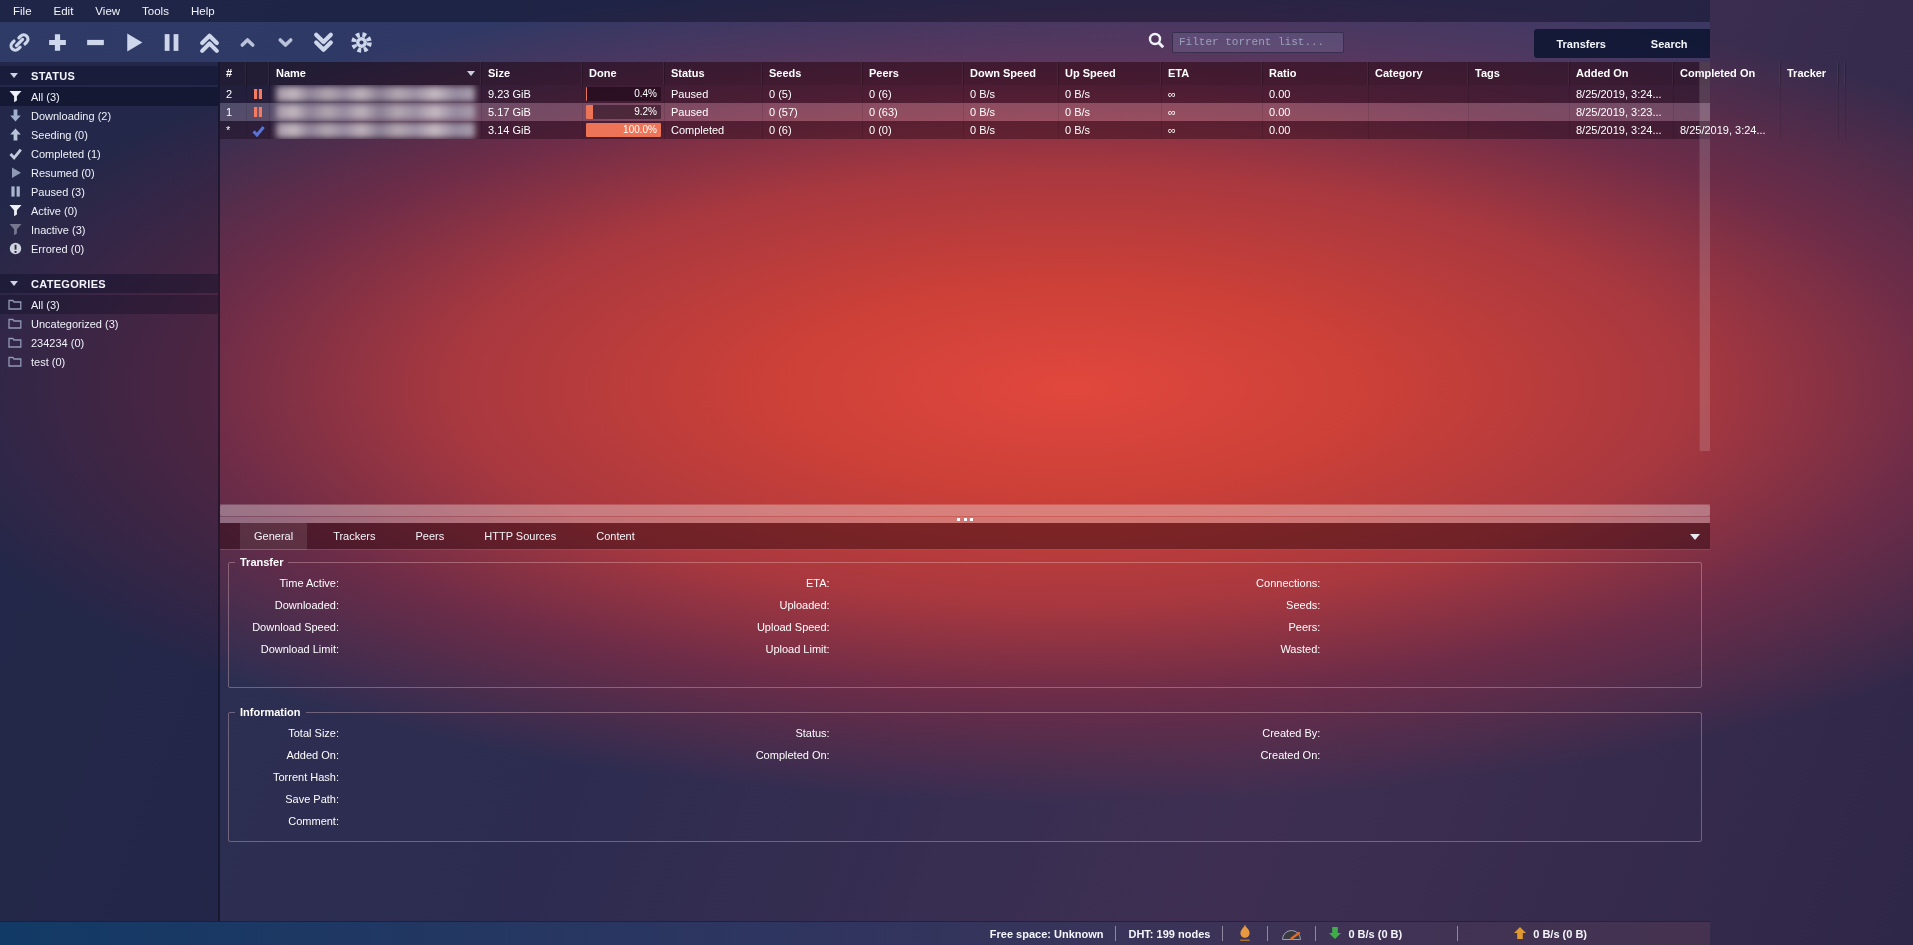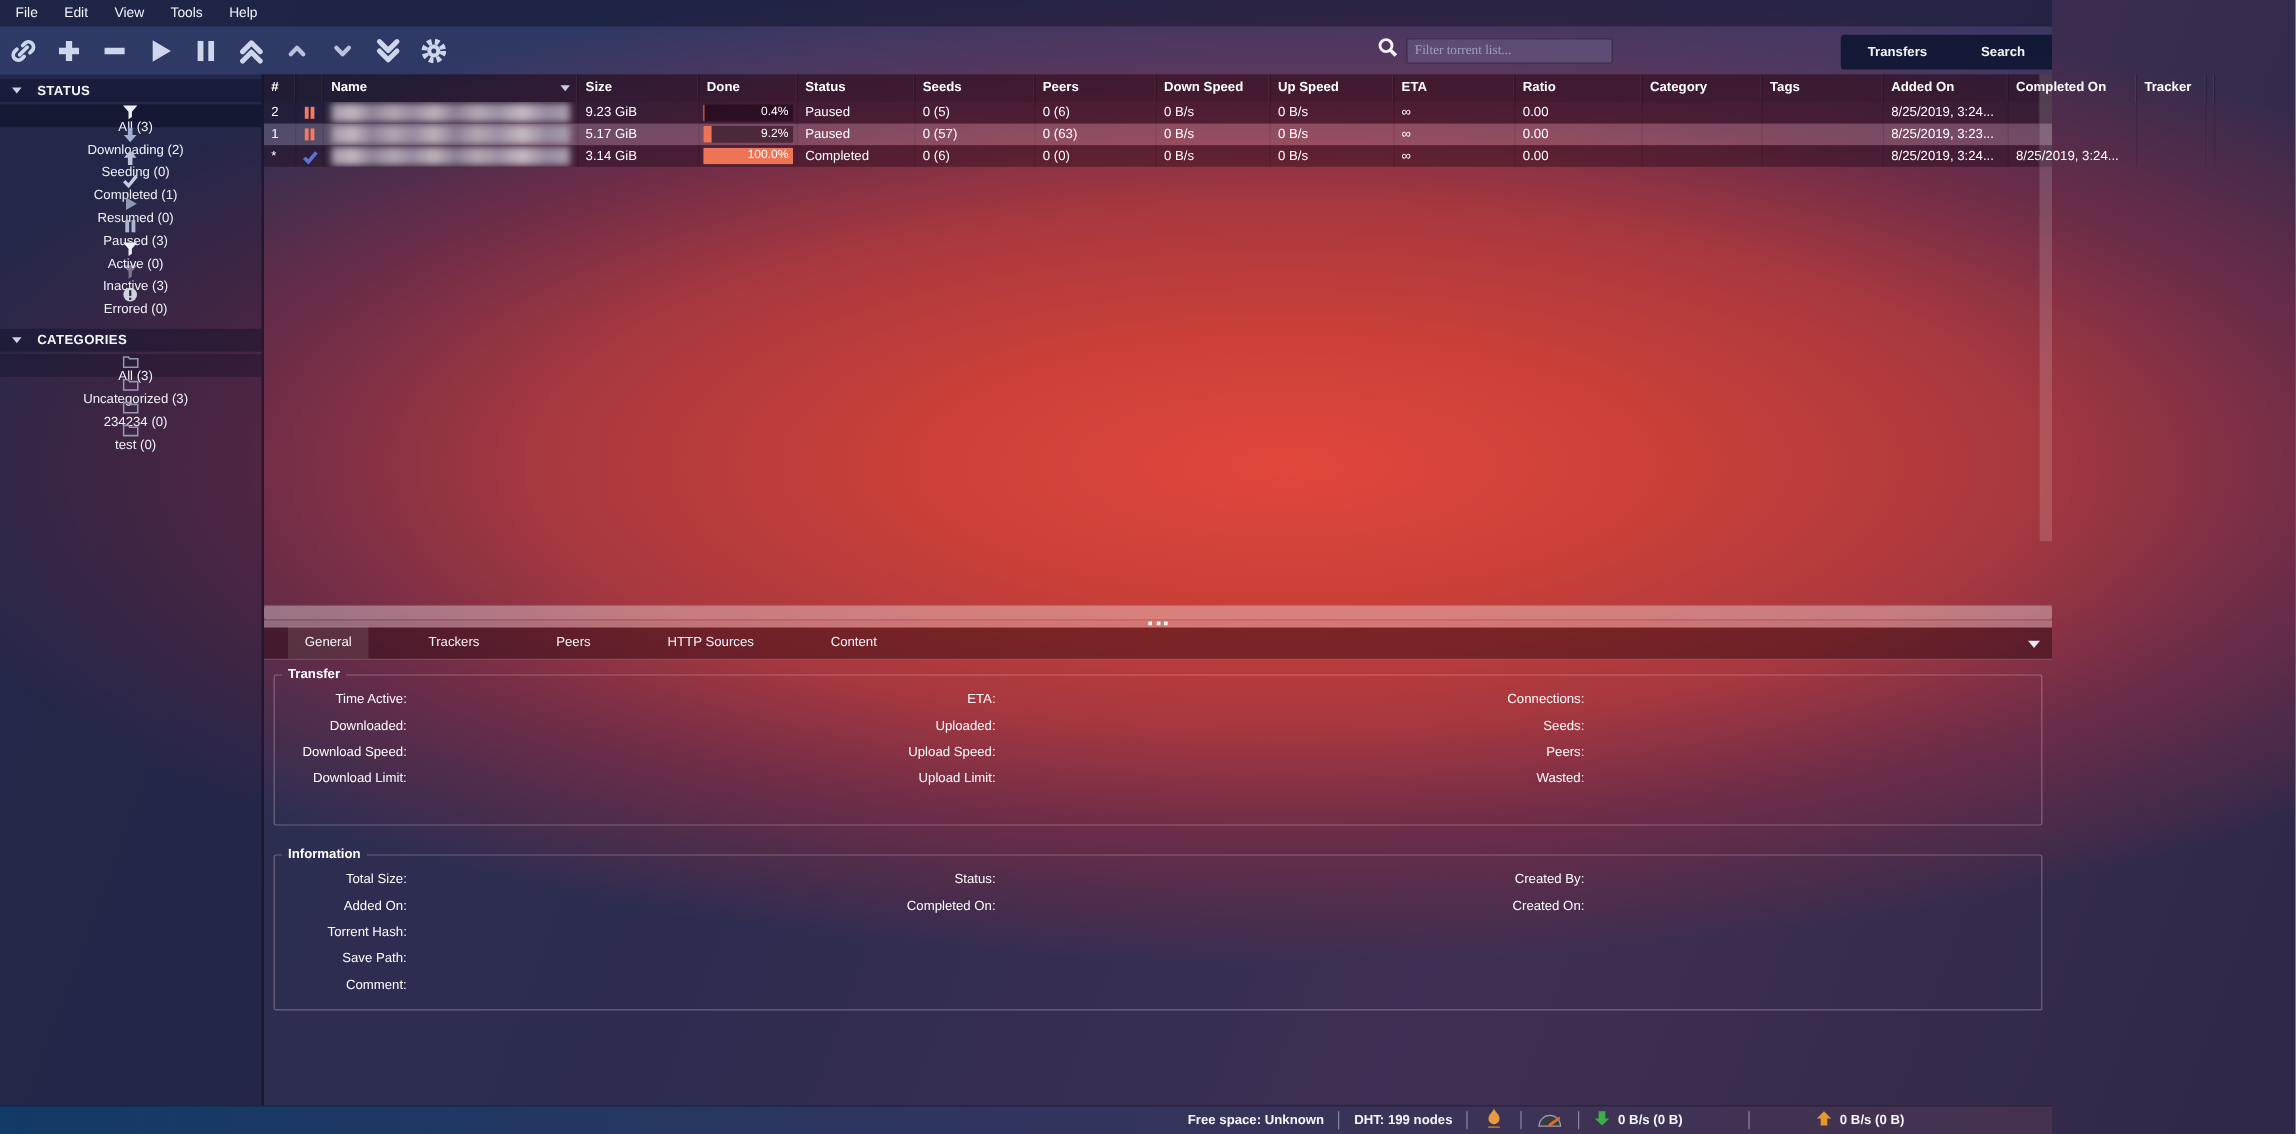--- a/index.html
+++ b/index.html
@@ -16,34 +16,34 @@
   
   .menubar { height:22px; display:flex; align-items:center; background:rgba(20,26,60,0.52); padding-left:2px; flex:none; }
   .menubar .mitem { font-size:11.5px; color:#f2f4fa; padding:0 11px; height:22px; line-height:22px; cursor:default; }
 
   
   .toolbar { height:40px; flex:none; display:flex; align-items:center; background:rgba(66,96,168,0.22); padding-left:7px; position:relative; }
   .tbtn { width:24px; height:24px; margin-right:14px; display:flex; align-items:center; justify-content:center; }
   .tbtn svg { display:block; }
   .searchwrap { position:absolute; right:366px; top:0; height:40px; display:flex; align-items:center; }
   .searchwrap svg { margin-right:7px; }
-  .filter-input { width:172px; height:21px; background:rgba(140,150,190,0.22); border:1px solid rgba(10,10,30,0.45); border-radius:2px; color:#e8eaf2; font-size:11px; padding:5px 6px; font-family:Liberation Serif, serif; outline:none; }
+  .filter-input { width:172px; height:21px; background:rgba(140,150,190,0.22); border:1px solid rgba(10,10,30,0.45); border-radius:2px; color:#e8eaf2; font-size:11px; padding:5px 6px; font-family:Liberation Mono, monospace; outline:none; }
   .filter-input::placeholder { color:#9aa0b8; }
   .viewbox { position:absolute; right:0; top:7px; width:176px; height:29px; background:rgba(13,20,48,0.88); border-radius:3px 0 0 3px; display:flex; align-items:center; justify-content:space-around; }
   .viewbtn { font-size:11px; font-weight:bold; color:#f4f6fc; padding:0 6px; cursor:default; }
 
   
   .main { flex:1; display:flex; min-height:0; }
 
   
   .sidebar { width:220px; flex:none; background:rgba(24,26,58,0.38); border-right:2px solid rgba(12,12,30,0.55); padding-top:4px; }
   .sideheader { height:19px; display:flex; align-items:center; background:rgba(12,14,38,0.42); padding-left:10px; margin-bottom:2px; }
   .sideheader .tri { width:0; height:0; border-left:4.5px solid transparent; border-right:4.5px solid transparent; border-top:5.5px solid #ccd2e2; margin-right:13px; }
   .sideheader span { font-size:11px; font-weight:bold; letter-spacing:.3px; color:#f2f4fa; }
-  .sitem { height:19px; display:flex; align-items:center; padding-left:8px; font-size:11px; color:#eef0f8;flex-direction:column; }
+  .sitem { height:19px; display:flex; align-items:center; padding-left:8px; font-size:11px; color:#eef0f8; }
   .sitem.sel { background:rgba(8,10,30,0.5); }
   .sitem.sel2 { background:rgba(8,10,30,0.3); }
   .sitem .sic { width:14px; height:13px; margin-right:9px; display:flex; align-items:center; justify-content:center; flex:none; }
   .sidegap { height:16px; }
 
   
   .content { flex:1; display:flex; flex-direction:column; position:relative; min-width:0; }
 
   
   .thead, .trow { display:grid; grid-template-columns:27px 23px 212px 101px 82px 98px 100px 101px 95px 103px 101px 106px 100px 101px 104px 107px 58px 1fr; }
@@ -68,21 +68,21 @@
 
   
   .hscroll { height:13px; flex:none; background:rgba(255,255,255,0.16); position:relative; }
   .hthumb { position:absolute; left:0; top:1px; bottom:1px; width:100%; background:rgba(255,255,255,0.22); border-radius:2px; }
   .splitter { height:6px; flex:none; background:rgba(255,255,255,0.30); position:relative; }
   .dots { position:absolute; left:50%; top:1px; width:16px; height:4px; transform:translateX(-50%); display:flex; justify-content:space-between; }
   .dots i { width:3px; height:3px; background:#fff; }
   .vscroll { position:absolute; top:0; right:0; width:11px; height:389px; background:rgba(255,255,255,0.15); border-left:1px solid rgba(0,0,0,0.15); }
 
   
-  .tabbar { height:27px; flex:none; background:rgba(36,4,12,0.44); display:flex; align-items:flex-end; padding-left:20px; border-bottom:1px solid rgba(255,255,255,0.22); position:relative;gap:24px; }
+  .tabbar { height:27px; flex:none; background:rgba(36,4,12,0.44); display:flex; align-items:center; padding-left:20px; border-bottom:1px solid rgba(255,255,255,0.22); position:relative; }
   .tab { font-size:11px; color:#f4f5fa; padding:0 14px; height:27px; line-height:27px; margin-right:12px; }
   .tab.active { background:rgba(255,255,255,0.10); }
   .collapse-chev { position:absolute; right:10px; top:11px; width:0; height:0; border-left:5px solid transparent; border-right:5px solid transparent; border-top:6px solid #e8eaf2; }
 
   
   .props { flex:1; padding:6px 8px 0 8px; overflow:hidden; }
   fieldset { border:1px solid rgba(255,215,215,0.32); border-radius:2px; padding:4px 0 8px 0; }
   fieldset.f-transfer { height:132px; }
   fieldset.f-info { margin-top:18px; height:136px; }
   legend { font-size:11px; font-weight:bold; color:#fff; margin-left:6px; padding:0 5px; }

